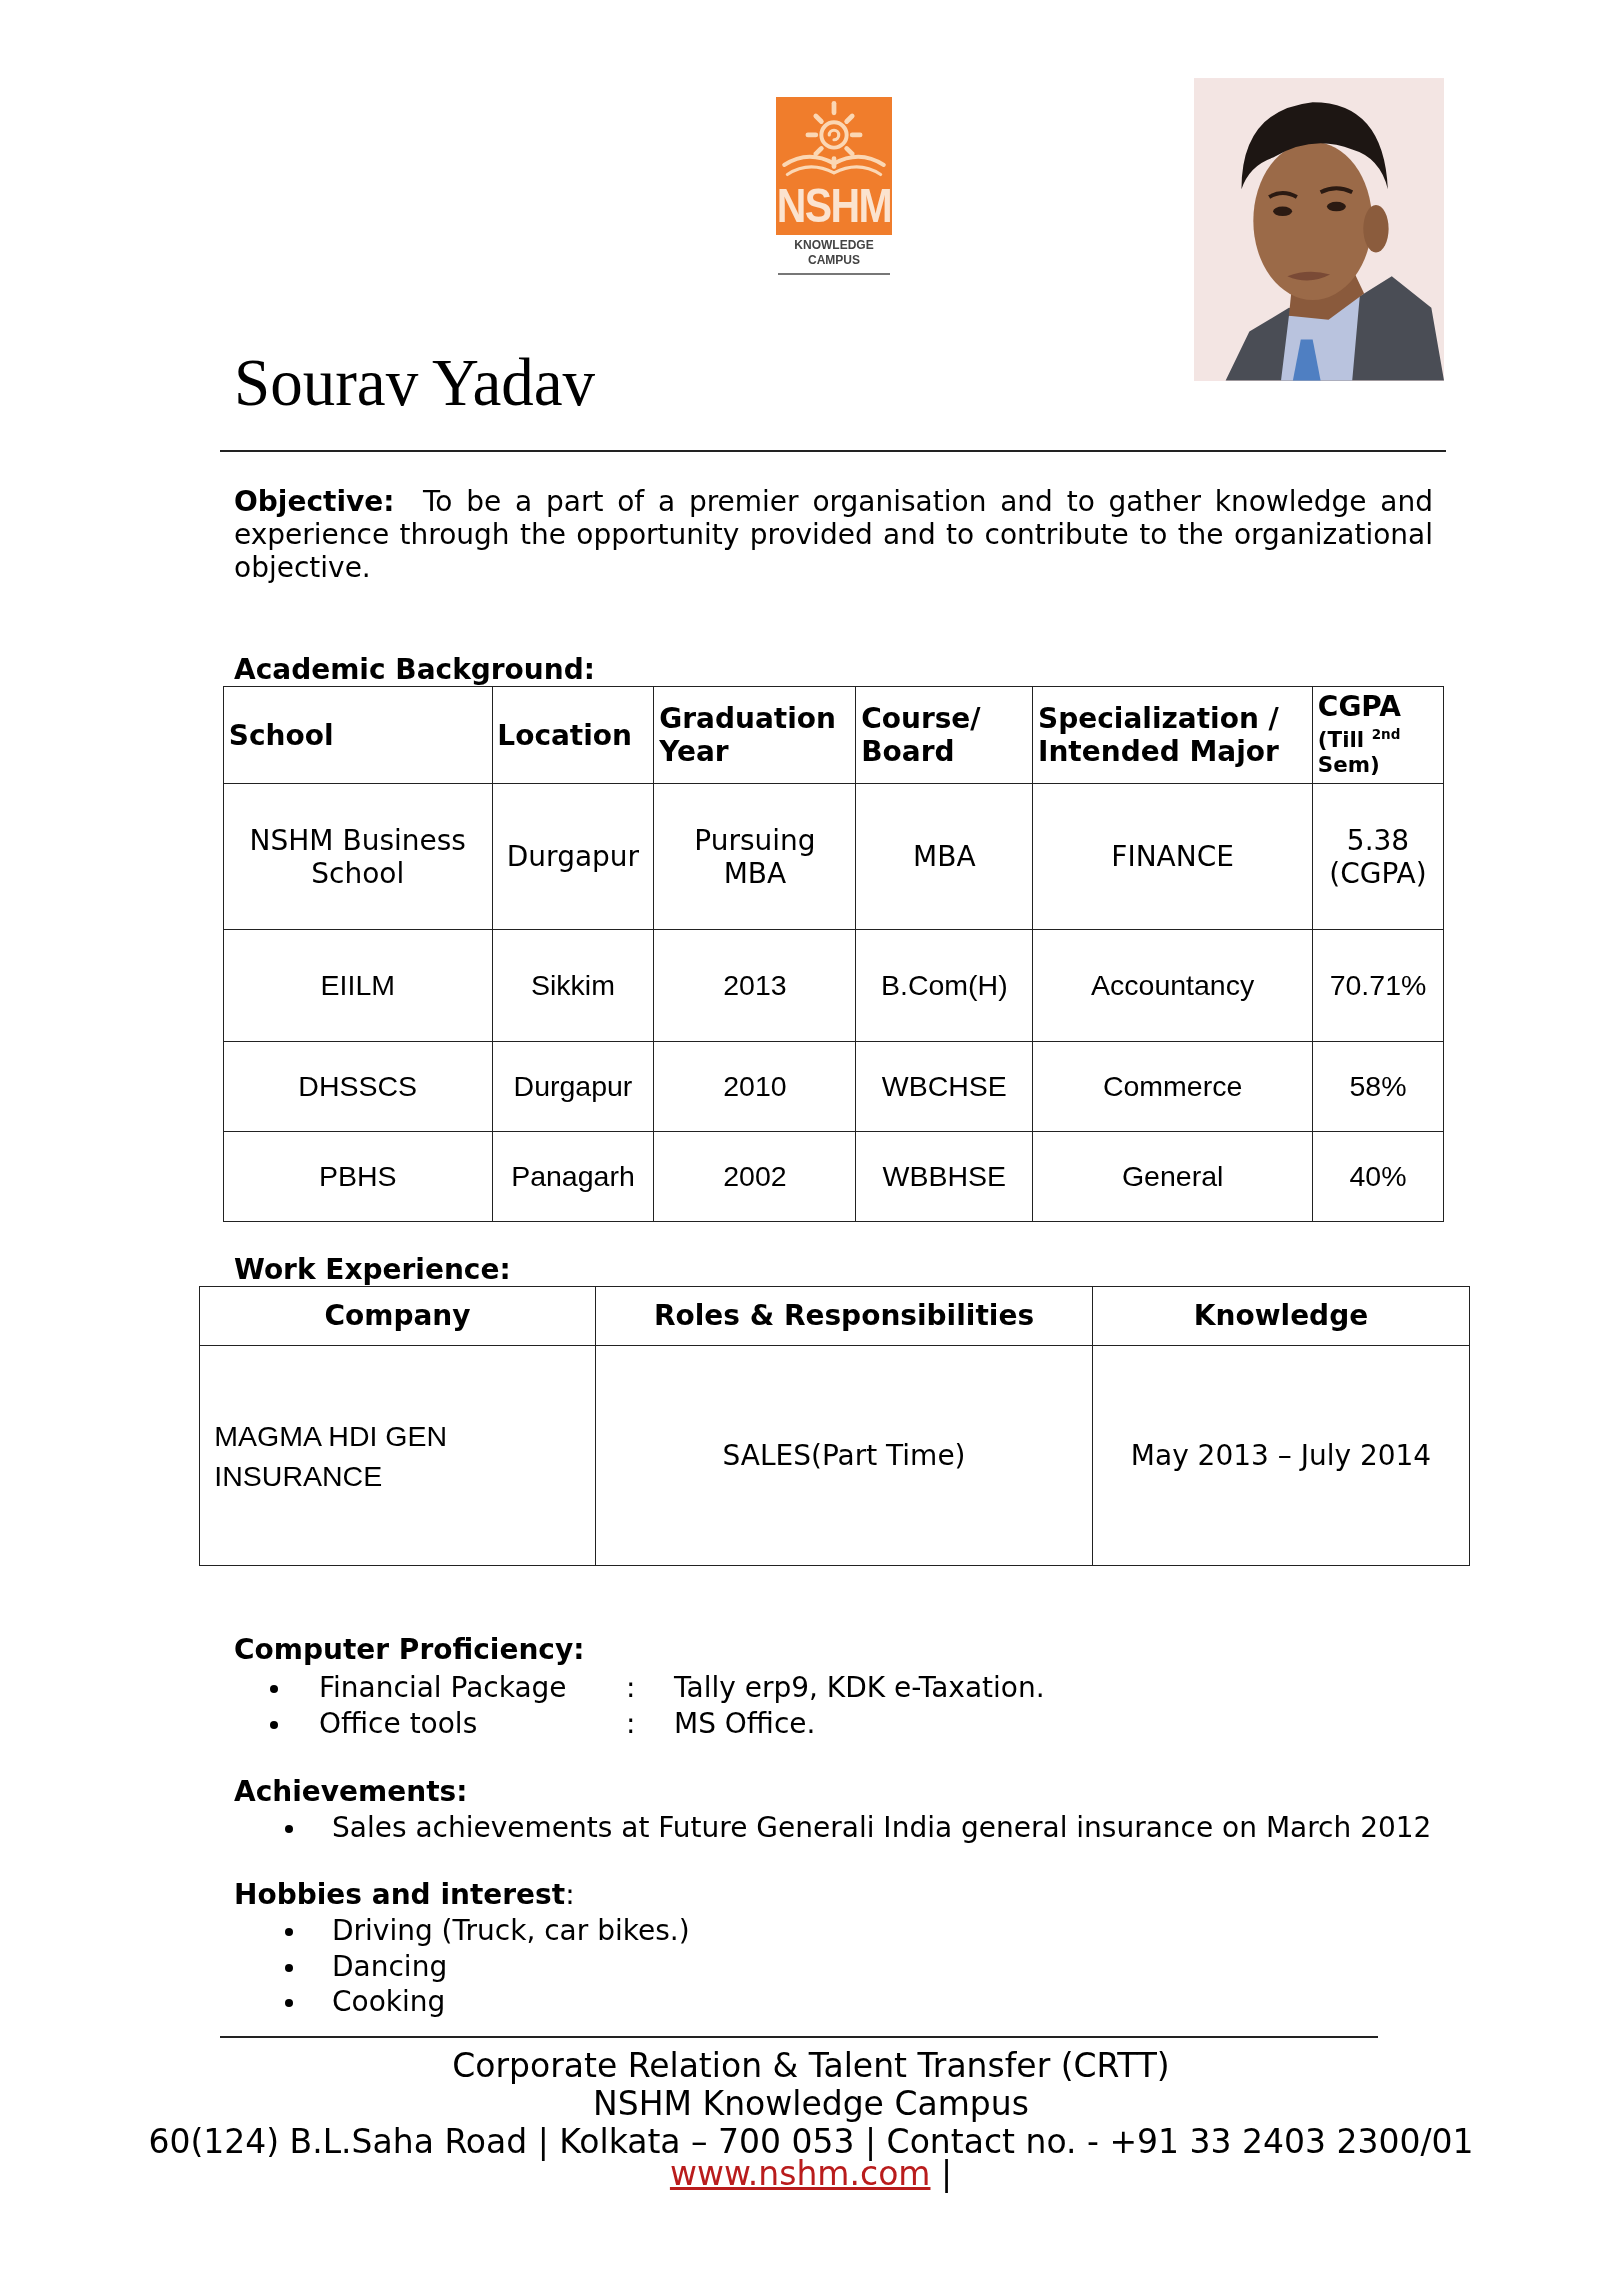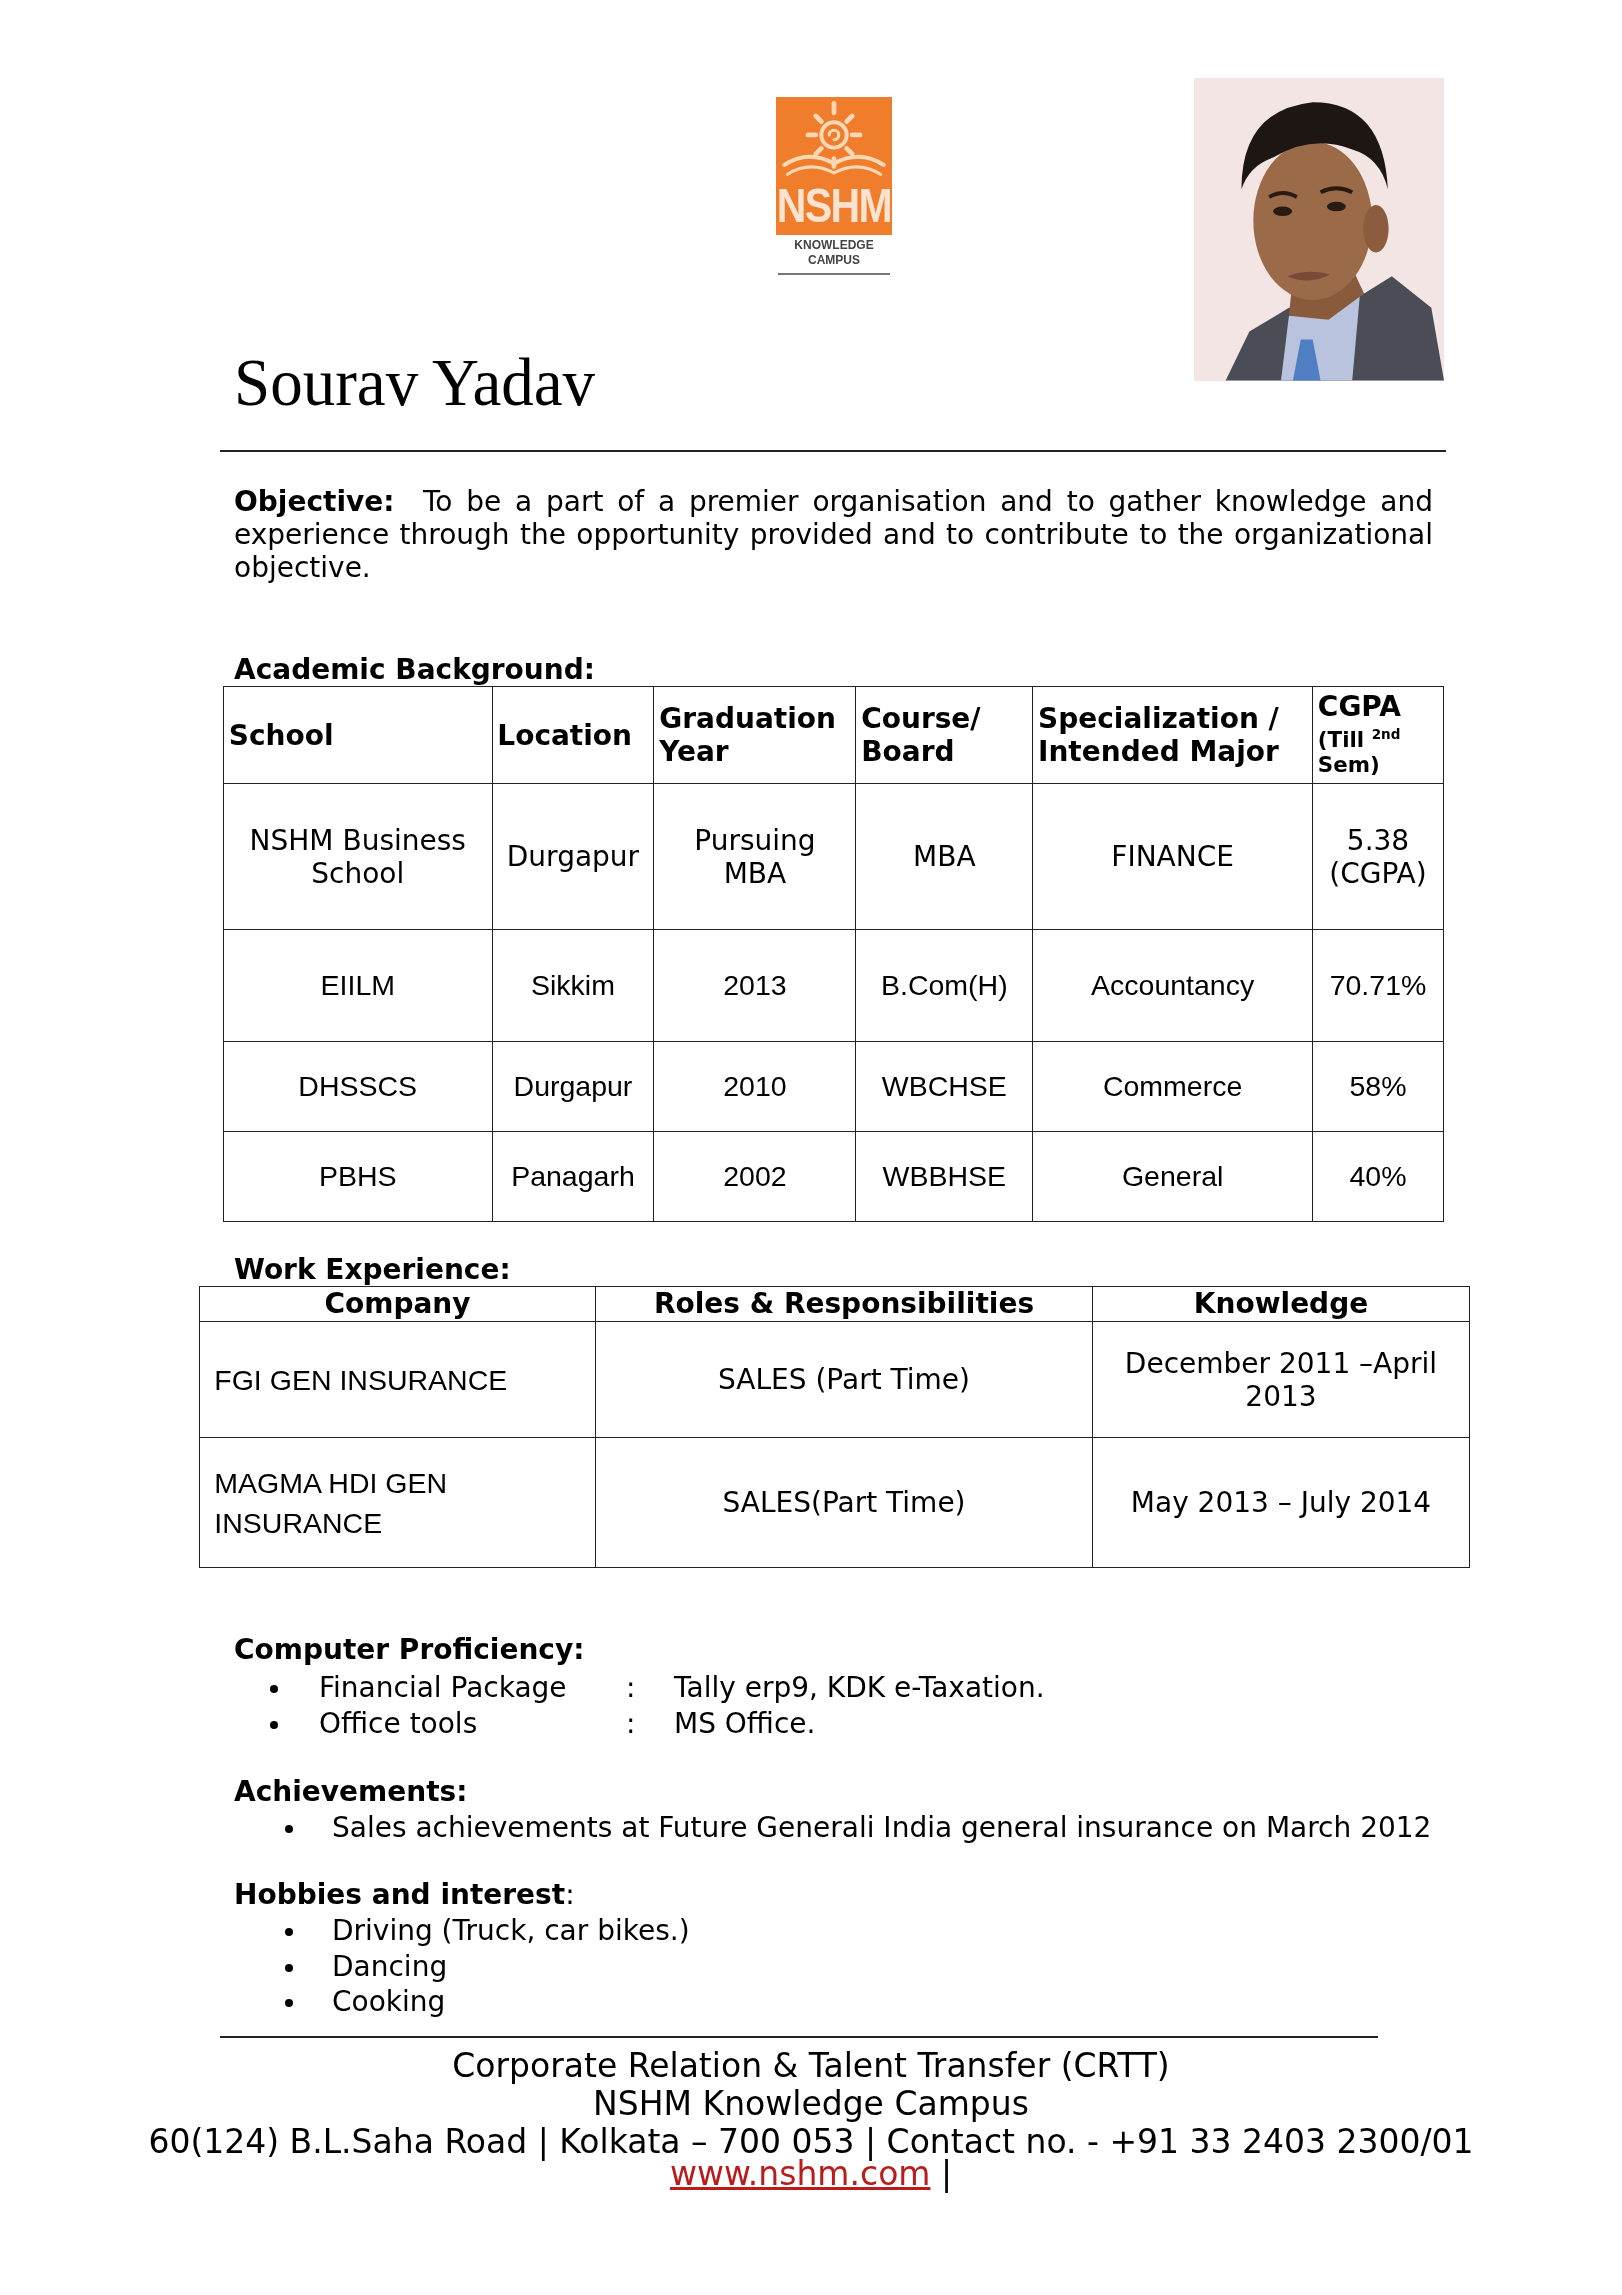--- a/index.html
+++ b/index.html
@@ -180,25 +180,20 @@
       <col style="width:396px">
       <col style="width:497px">
       <col style="width:377px">
     </colgroup>
   <tbody>
       <tr style="height:35px">
     <th>Company</th>
     <th>Roles &amp; Responsibilities</th>
     <th>Knowledge</th>
   </tr>
-  <tr style="height:116px">
-    <td class="left">FGI GEN INSURANCE</td>
-    <td class="center">SALES (Part Time)</td>
-    <td class="center"><span>December 2011 –April</span><br><span>2013</span></td>
-  </tr>
   <tr style="height:130px">
     <td class="left"><span>MAGMA HDI GEN</span><br><span>INSURANCE</span></td>
     <td class="center">SALES(Part Time)</td>
     <td class="center">May 2013 – July 2014</td>
   </tr>
 </tbody>
   </table>
 
 <div class="section-title" style="left:234px; top:1633px;">Computer Proficiency:</div>
 <div class="bullet-row" style="left:270px; top:1670px;">

